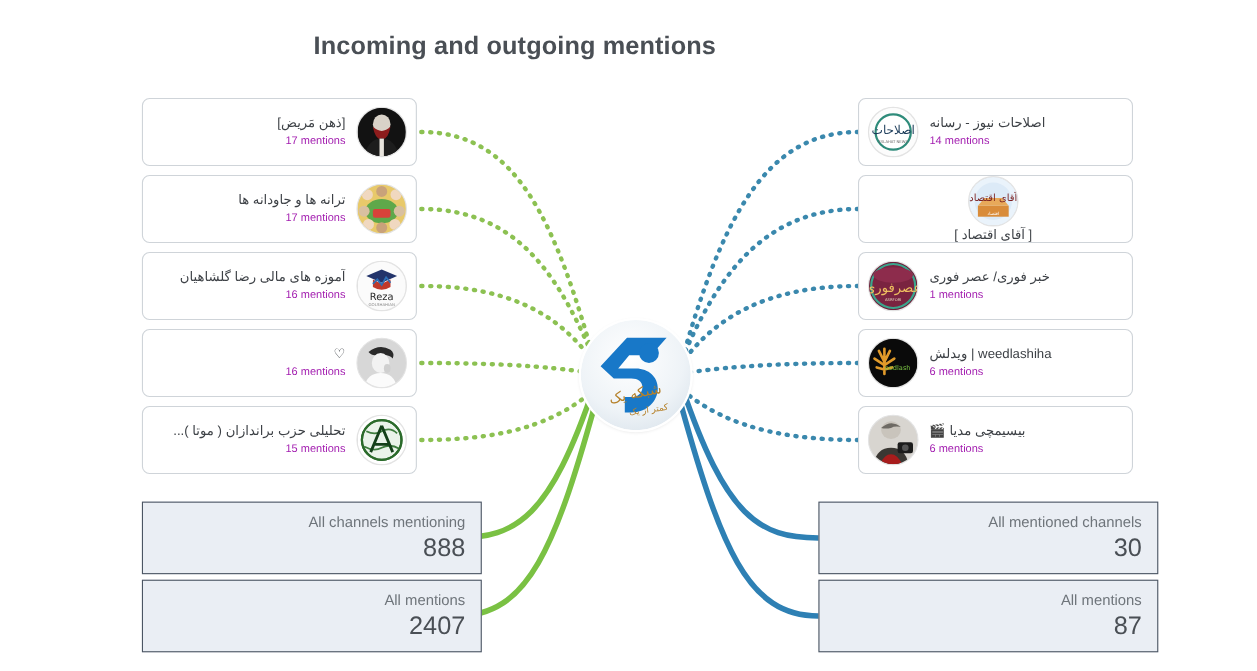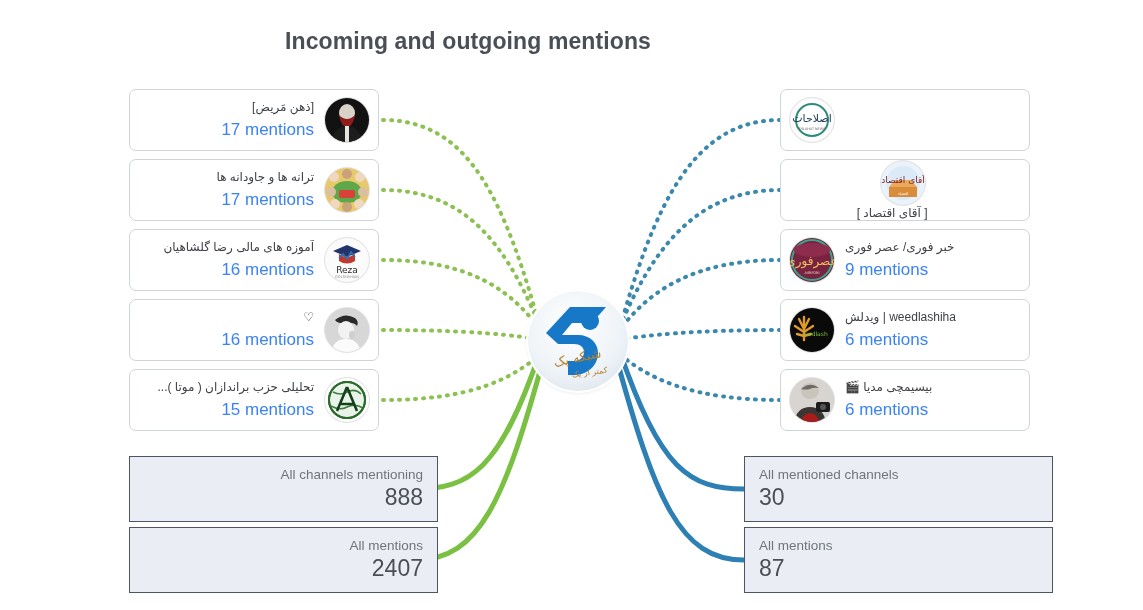--- a/index.html
+++ b/index.html
@@ -78,42 +78,42 @@
   .card-title {
     font-size: 12px;
     color: #3d4146;
     white-space: nowrap;
     overflow: hidden;
     text-overflow: ellipsis;
     direction: rtl;
   }
   .card.right .card-title { direction: rtl; }
   .card-sub {
-    font-size: 17px;
-    color: #3b82f6;
+    font-size: 10px;
+    color: #a21caf;
     margin-top: 4px;
     white-space: nowrap;
   }
 
   
   .summary {
     position: absolute;
     box-sizing: border-box;
     width: 309px;
     height: 66px;
     background: #eaeef4;
     border: 1px solid #4b5563;
     display: flex;
     flex-direction: column;
     justify-content: center;
     padding: 4px 14px;
     z-index: 3;
   }
   .summary.left  { text-align: right; }
-  .summary.right { text-align: left;  }
+  .summary.right { text-align: right;  }
   .summary-label {
     font-size: 13.5px;
     color: #6f757b;
     line-height: 1.2;
   }
   .summary-value {
     font-size: 23px;
     color: #4a4f55;
     line-height: 1.2;
     margin-top: 1px;
@@ -280,20 +280,24 @@
 
 <div class="card right" style="left:780px; top:89px;">
   <div class="avatar">
     <svg viewBox="0 0 44 44">
         <rect width="44" height="44" fill="#fcfcfc"></rect>
       <circle cx="22" cy="22" r="16" fill="#ffffff" stroke="#2e8b7a" stroke-width="2"></circle>
       <text x="22" y="24" font-size="11" fill="#1c3c5a" text-anchor="middle" font-family="'DejaVu Sans', sans-serif">اصلاحات</text>
       <text x="22" y="32" font-size="3.4" fill="#6b6b6b" text-anchor="middle" font-family="'DejaVu Sans', sans-serif">ESLAHAT NEWS</text>
     </svg>
   </div>
+  <div class="card-text">
+    <div class="card-title">اصلاحات نیوز - رسانه</div>
+    <div class="card-sub">14 mentions</div>
+  </div>
 </div>
 
 <div class="card right" style="left:780px; top:159px;flex-direction:column;">
   <div class="avatar">
     <svg viewBox="0 0 44 44">
         <rect width="44" height="44" fill="#eaf3fb"></rect>
       <circle cx="22" cy="22" r="17" fill="#dceaf7"></circle>
       <rect x="8" y="26" width="28" height="10" fill="#d98c3a"></rect>
       <path d="M8 26 l6 -7 h16 l6 7z" fill="#e8a95a"></path>
       <text x="22" y="22" font-size="9" fill="#7a1f1f" text-anchor="middle" font-family="'DejaVu Sans', sans-serif">آقای اقتصاد</text>
@@ -311,21 +315,21 @@
     <svg viewBox="0 0 44 44">
         <rect width="44" height="44" fill="#6b1f3a"></rect>
       <circle cx="22" cy="22" r="20" fill="#7a2340" stroke="#3aa58c" stroke-width="2"></circle>
       <ellipse cx="22" cy="12" rx="18" ry="7" fill="#8d2c4c"></ellipse>
       <text x="22" y="27" font-size="12" fill="#f0c060" text-anchor="middle" font-family="'DejaVu Sans', sans-serif">عصرفوری</text>
       <text x="22" y="36" font-size="3.4" fill="#e8d8c0" text-anchor="middle" font-family="'DejaVu Sans', sans-serif">ASRFORI</text>
     </svg>
   </div>
   <div class="card-text">
     <div class="card-title">خبر فوری/ عصر فوری</div>
-    <div class="card-sub">9 mentions</div>
+    <div class="card-sub">1 mentions</div>
   </div>
 </div>
 
 <div class="card right" style="left:780px; top:299px;">
   <div class="avatar">
     <svg viewBox="0 0 44 44">
         <rect width="44" height="44" fill="#0a0a0a"></rect>
       <g fill="#e09a2a" transform="translate(14,20)">
         <path d="M0 12 L0 0 M0 4 L-9 -2 M0 4 L9 -2 M0 8 L-7 6 M0 8 L7 6 M0 1 L-5 -9 M0 1 L5 -9 M0 0 L0 -11" stroke="#e09a2a" stroke-width="2.4" stroke-linecap="round" fill="none"></path>
       </g>

